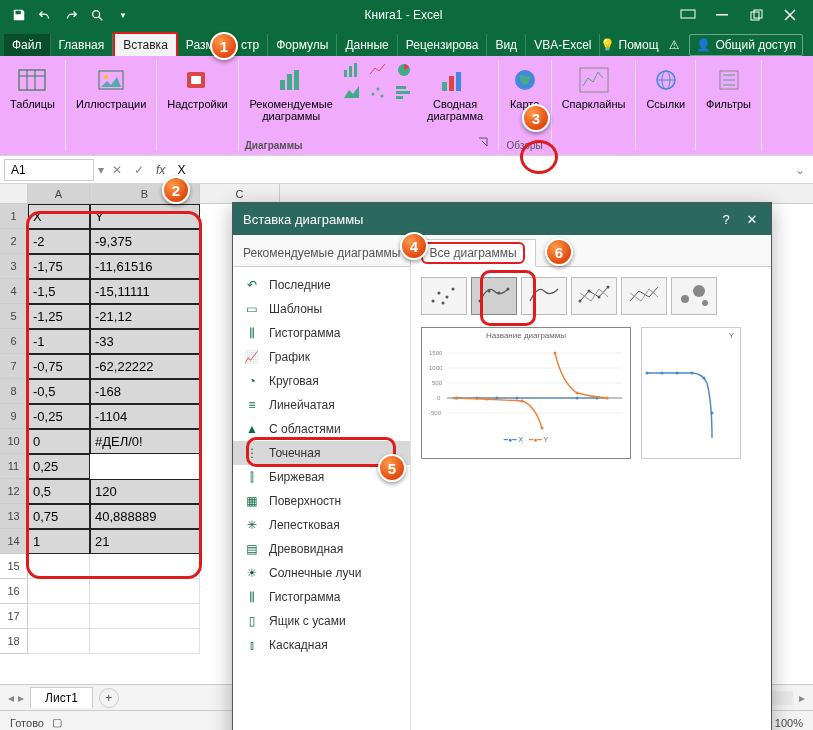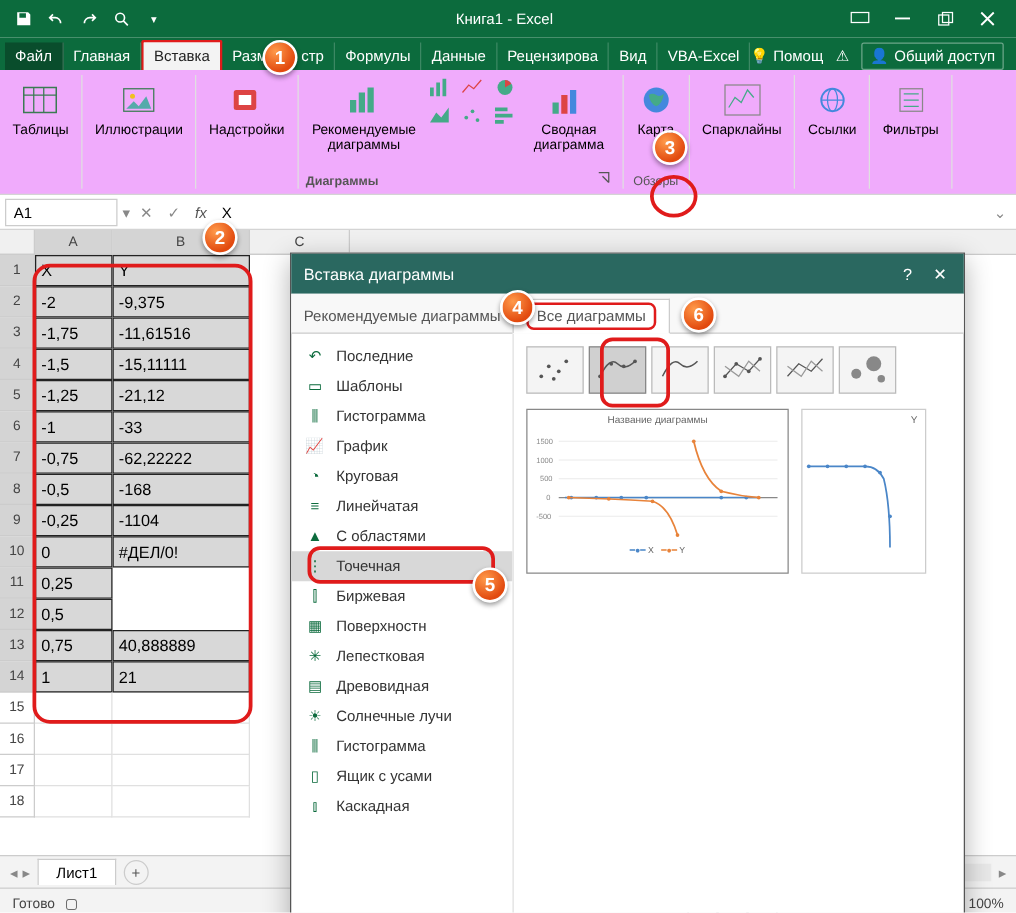--- a/index.html
+++ b/index.html
@@ -402,20 +402,21 @@
     <div class="data-cell colA">0</div>
     <div class="data-cell colB">#ДЕЛ/0!</div>
         </div>
         <div class="data-row">
           <div class="row-hdr sel">11</div>
     <div class="data-cell colA">0,25</div>
         </div>
         <div class="data-row">
           <div class="row-hdr sel">12</div>
     <div class="data-cell colA">0,5</div>
+    <div class="data-cell colB">120</div>
         </div>
         <div class="data-row">
           <div class="row-hdr sel">13</div>
     <div class="data-cell colA">0,75</div>
     <div class="data-cell colB">40,888889</div>
         </div>
         <div class="data-row">
           <div class="row-hdr sel">14</div>
     <div class="data-cell colA">1</div>
     <div class="data-cell colB">21</div>

